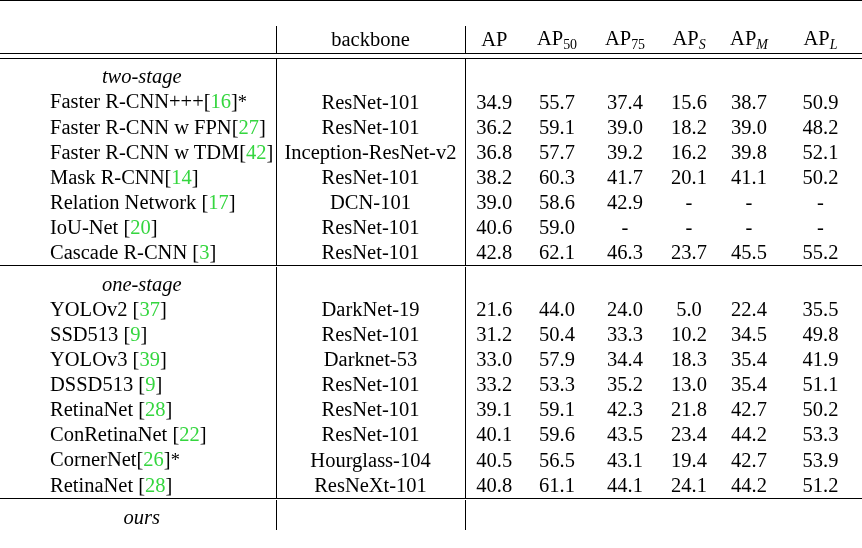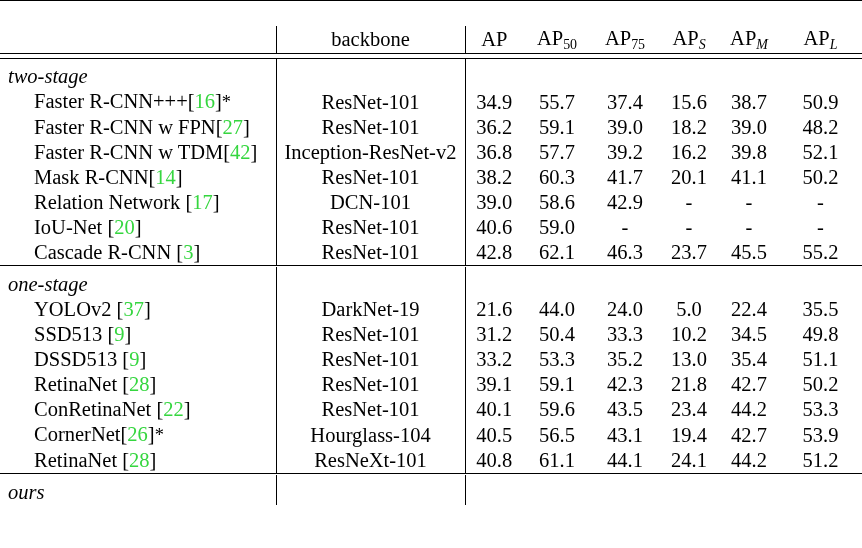--- a/index.html
+++ b/index.html
@@ -48,25 +48,25 @@
     padding: 0;
     line-height: 25px;
     height: 25px;
     vertical-align: middle;
     font-weight: normal;
   }
   th { font-weight: normal; }
 
   .method-cell {
     text-align: left;
-    padding-left: 34px;
+    padding-left: 50px;
     white-space: nowrap;
   }
   .section-cell {
-    text-align: left;
+    text-align: center;
     padding-left: 8px;
     font-style: italic;
     white-space: nowrap;
   }
   .backbone-cell, .num-cell, .hdr-center {
     text-align: center;
     white-space: nowrap;
   }
 
   
@@ -259,20 +259,30 @@
           <td class="method-cell vr-method">SSD513 <span class="brk">[</span><span class="cite">9</span><span class="brk">]</span></td>
           <td class="backbone-cell vr-backbone">ResNet-101</td>
           <td class="num-cell">31.2</td>
           <td class="num-cell">50.4</td>
           <td class="num-cell">33.3</td>
           <td class="num-cell">10.2</td>
           <td class="num-cell">34.5</td>
           <td class="num-cell">49.8</td>
         </tr>
         <tr>
+          <td class="method-cell vr-method">YOLOv3 <span class="brk">[</span><span class="cite">39</span><span class="brk">]</span></td>
+          <td class="backbone-cell vr-backbone">Darknet-53</td>
+          <td class="num-cell">33.0</td>
+          <td class="num-cell">57.9</td>
+          <td class="num-cell">34.4</td>
+          <td class="num-cell">18.3</td>
+          <td class="num-cell">35.4</td>
+          <td class="num-cell">41.9</td>
+        </tr>
+        <tr>
           <td class="method-cell vr-method">DSSD513 <span class="brk">[</span><span class="cite">9</span><span class="brk">]</span></td>
           <td class="backbone-cell vr-backbone">ResNet-101</td>
           <td class="num-cell">33.2</td>
           <td class="num-cell">53.3</td>
           <td class="num-cell">35.2</td>
           <td class="num-cell">13.0</td>
           <td class="num-cell">35.4</td>
           <td class="num-cell">51.1</td>
         </tr>
         <tr>

